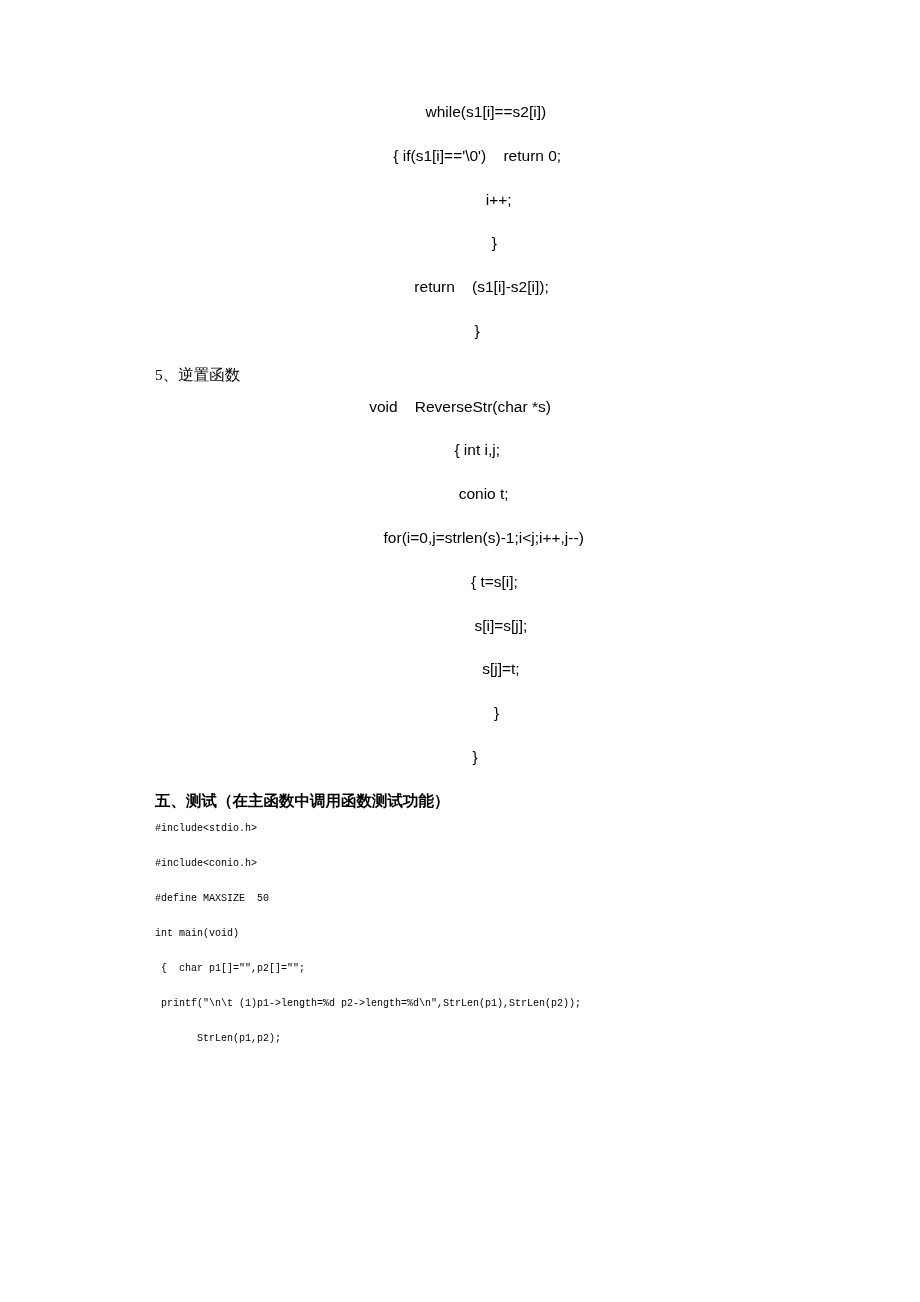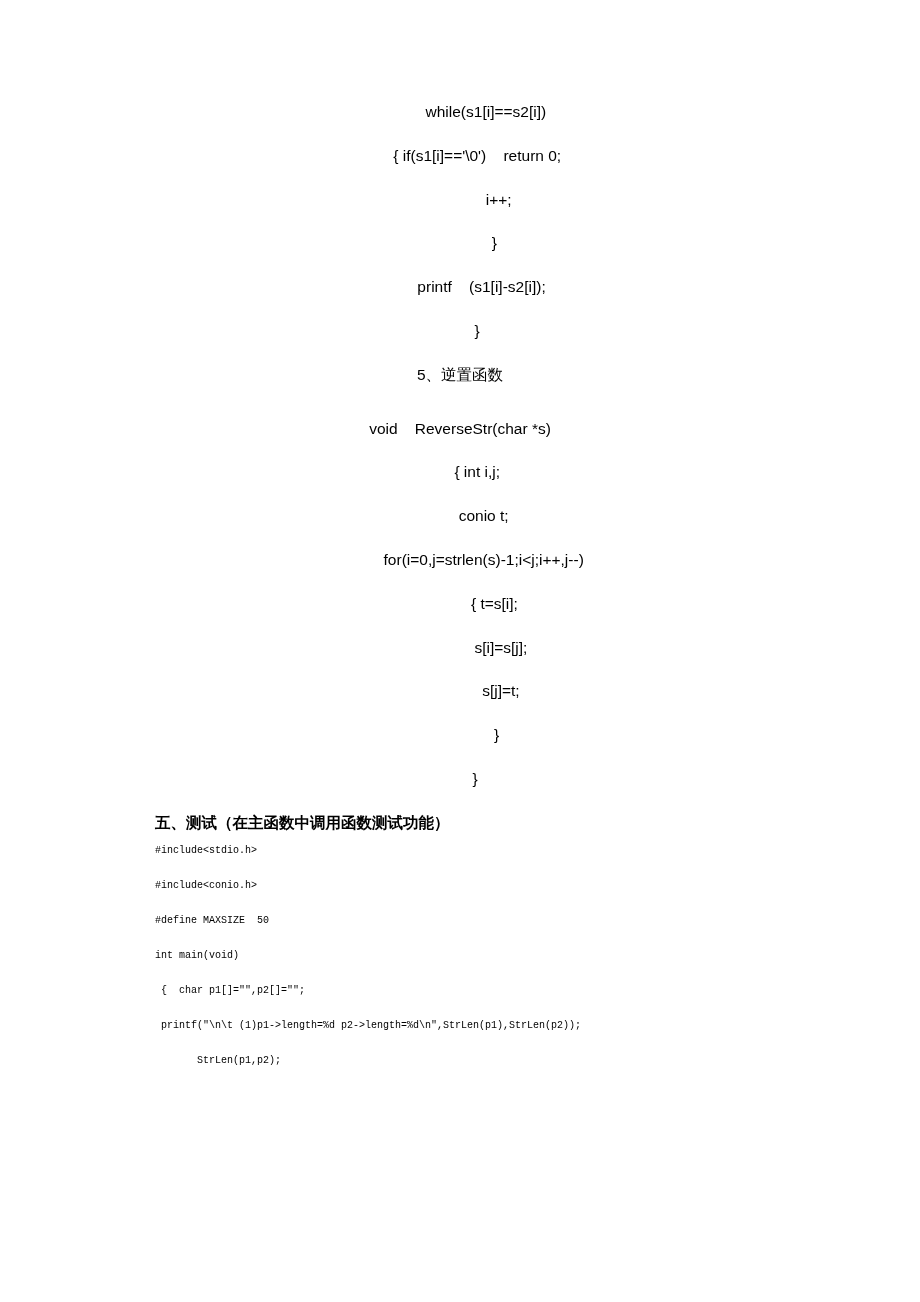--- a/index.html
+++ b/index.html
@@ -13,44 +13,43 @@
     width: 920px;
     box-sizing: border-box;
   }
   .code-line {
     font-family: Arial, sans-serif;
     white-space: pre;
     margin-bottom: 19px;
     text-align: center;
   }
   .section-num {
-    font-family: Liberation Sans, sans-serif;
-    margin-bottom: 29px;
-    text-align: center;
+    font-family: Liberation Serif, serif;
+    margin-bottom: 7px;
   }
   .bold-section {
     font-family: "SimSun", sans-serif;
     font-weight: bold;
     margin-bottom: 7px;
   }
   .mono-line {
     font-family: "Courier New", monospace;
     white-space: pre;
     margin-bottom: 19px;
     font-size: 10px;
   }
 </style>
 </head>
 <body>
 
 <div class="code-line">            while(s1[i]==s2[i])</div>
 <div class="code-line">        { if(s1[i]=='\0')    return 0;</div>
 <div class="code-line">                  i++;</div>
 <div class="code-line">                }</div>
-<div class="code-line">          printf    (s1[i]-s2[i]);</div>
+<div class="code-line">          return    (s1[i]-s2[i]);</div>
 <div class="code-line">        }</div>
 <div class="section-num">5、逆置函数</div>
 <div class="code-line">void    ReverseStr(char *s)</div>
 <div class="code-line">        { int i,j;</div>
 <div class="code-line">           conio t;</div>
 <div class="code-line">           for(i=0,j=strlen(s)-1;i&lt;j;i++,j--)</div>
 <div class="code-line">                { t=s[i];</div>
 <div class="code-line">                   s[i]=s[j];</div>
 <div class="code-line">                   s[j]=t;</div>
 <div class="code-line">                 }</div>

